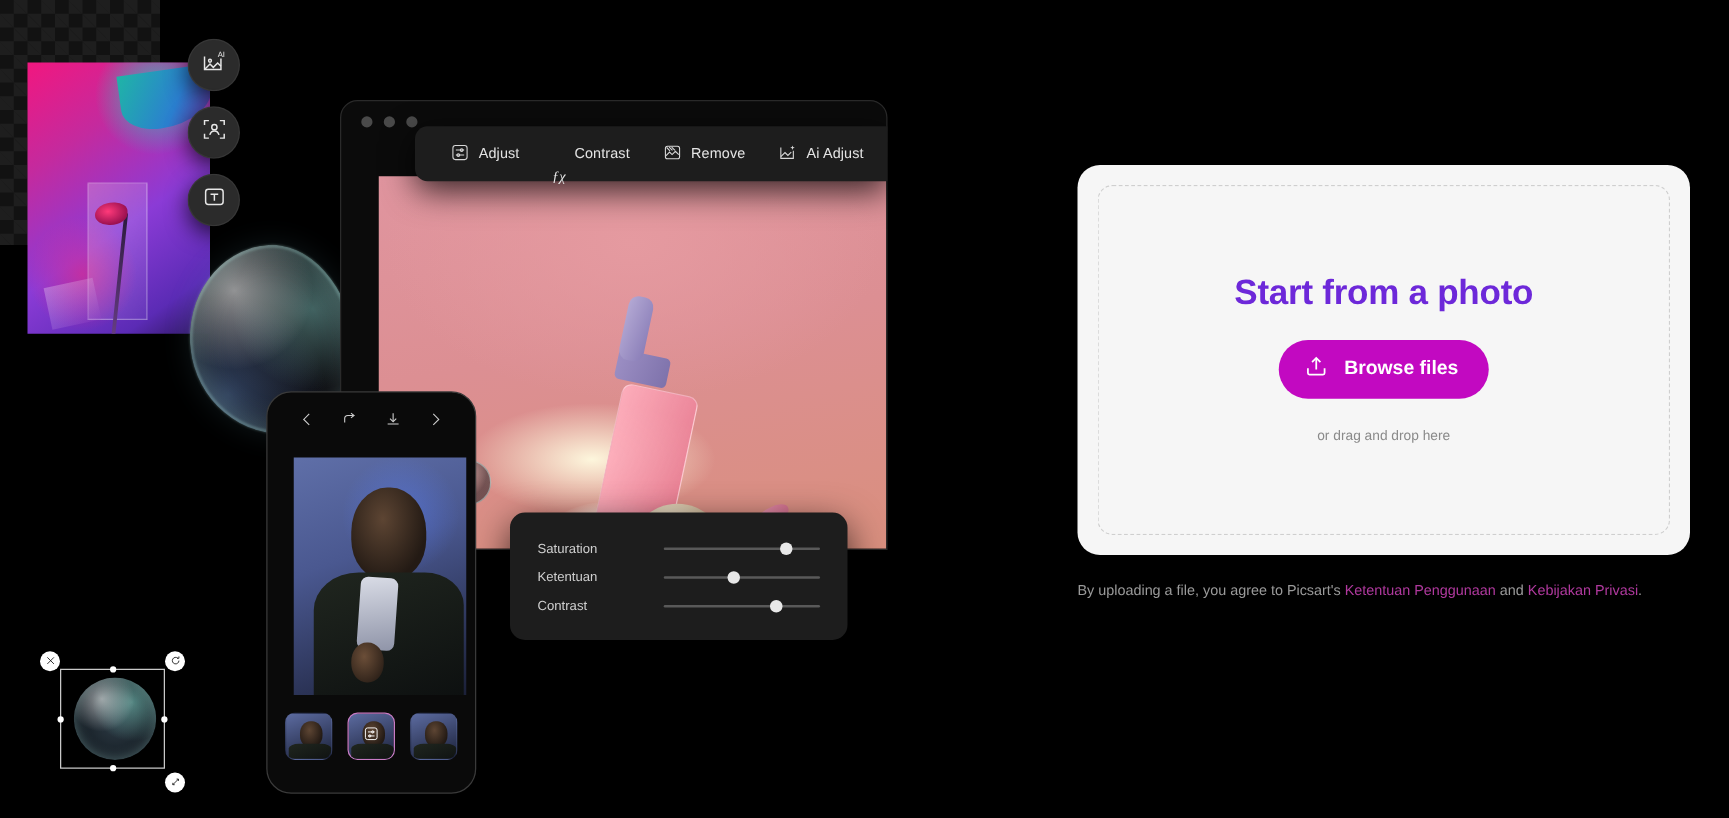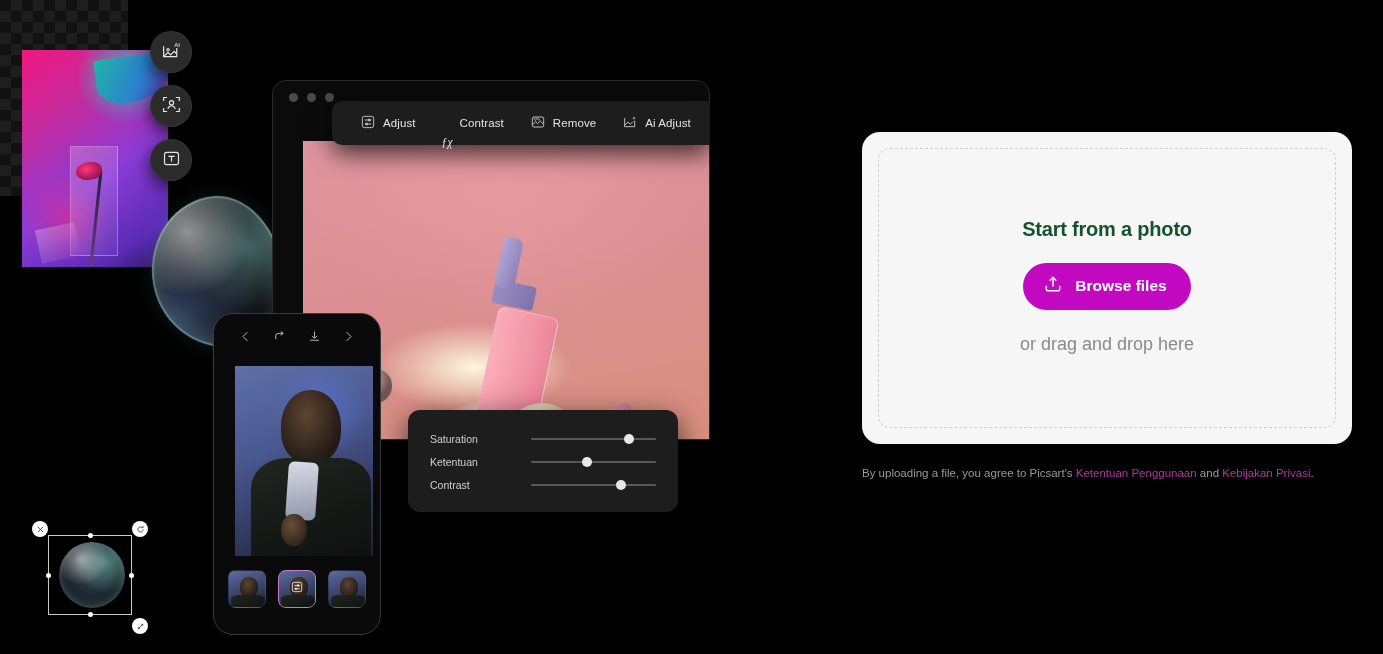--- a/index.html
+++ b/index.html
@@ -260,31 +260,31 @@
   .upload-card {
     position:absolute; left:862px; top:132px; width:490px; height:312px;
     background:#f6f6f6; border-radius:18px;
   }
   .dropzone {
     position:absolute; left:16px; top:16px; right:16px; bottom:16px;
     border:1.6px dashed #cfcfcf; border-radius:12px;
     display:flex; flex-direction:column; align-items:center; justify-content:center;
   }
   .dz-title {
-    font-size:20px; font-weight:bold; color:#14532d; letter-spacing:-.2px;
+    font-size:28px; font-weight:bold; color:#6d28d9; letter-spacing:-.2px;
     margin-top:-4px;
   }
   .browse-btn {
     margin-top:22px; height:47px; padding:0 24px 0 20px;
     background:#c209c1; border:none; border-radius:24px;
     display:flex; align-items:center; gap:12px; cursor:pointer;text-align:center;
   }
   .browse-btn svg { width:20px; height:20px; stroke:#fff; fill:none; stroke-width:1.7; }
   .browse-btn span { color:#fff; font-size:15.5px; font-weight:bold; }
-  .dz-sub { margin-top:24px; font-size:18px; color:#8a8a8a; }
+  .dz-sub { margin-top:24px; font-size:11px; color:#8a8a8a; }
 
   .legal {
     position:absolute; left:862px; top:467px; width:500px;
     font-size:11.5px; color:#9a9a9a; white-space:nowrap;
   }
   .legal a { color:#b0399e; text-decoration:none; }
 </style>
 </head>
 <body>
 

